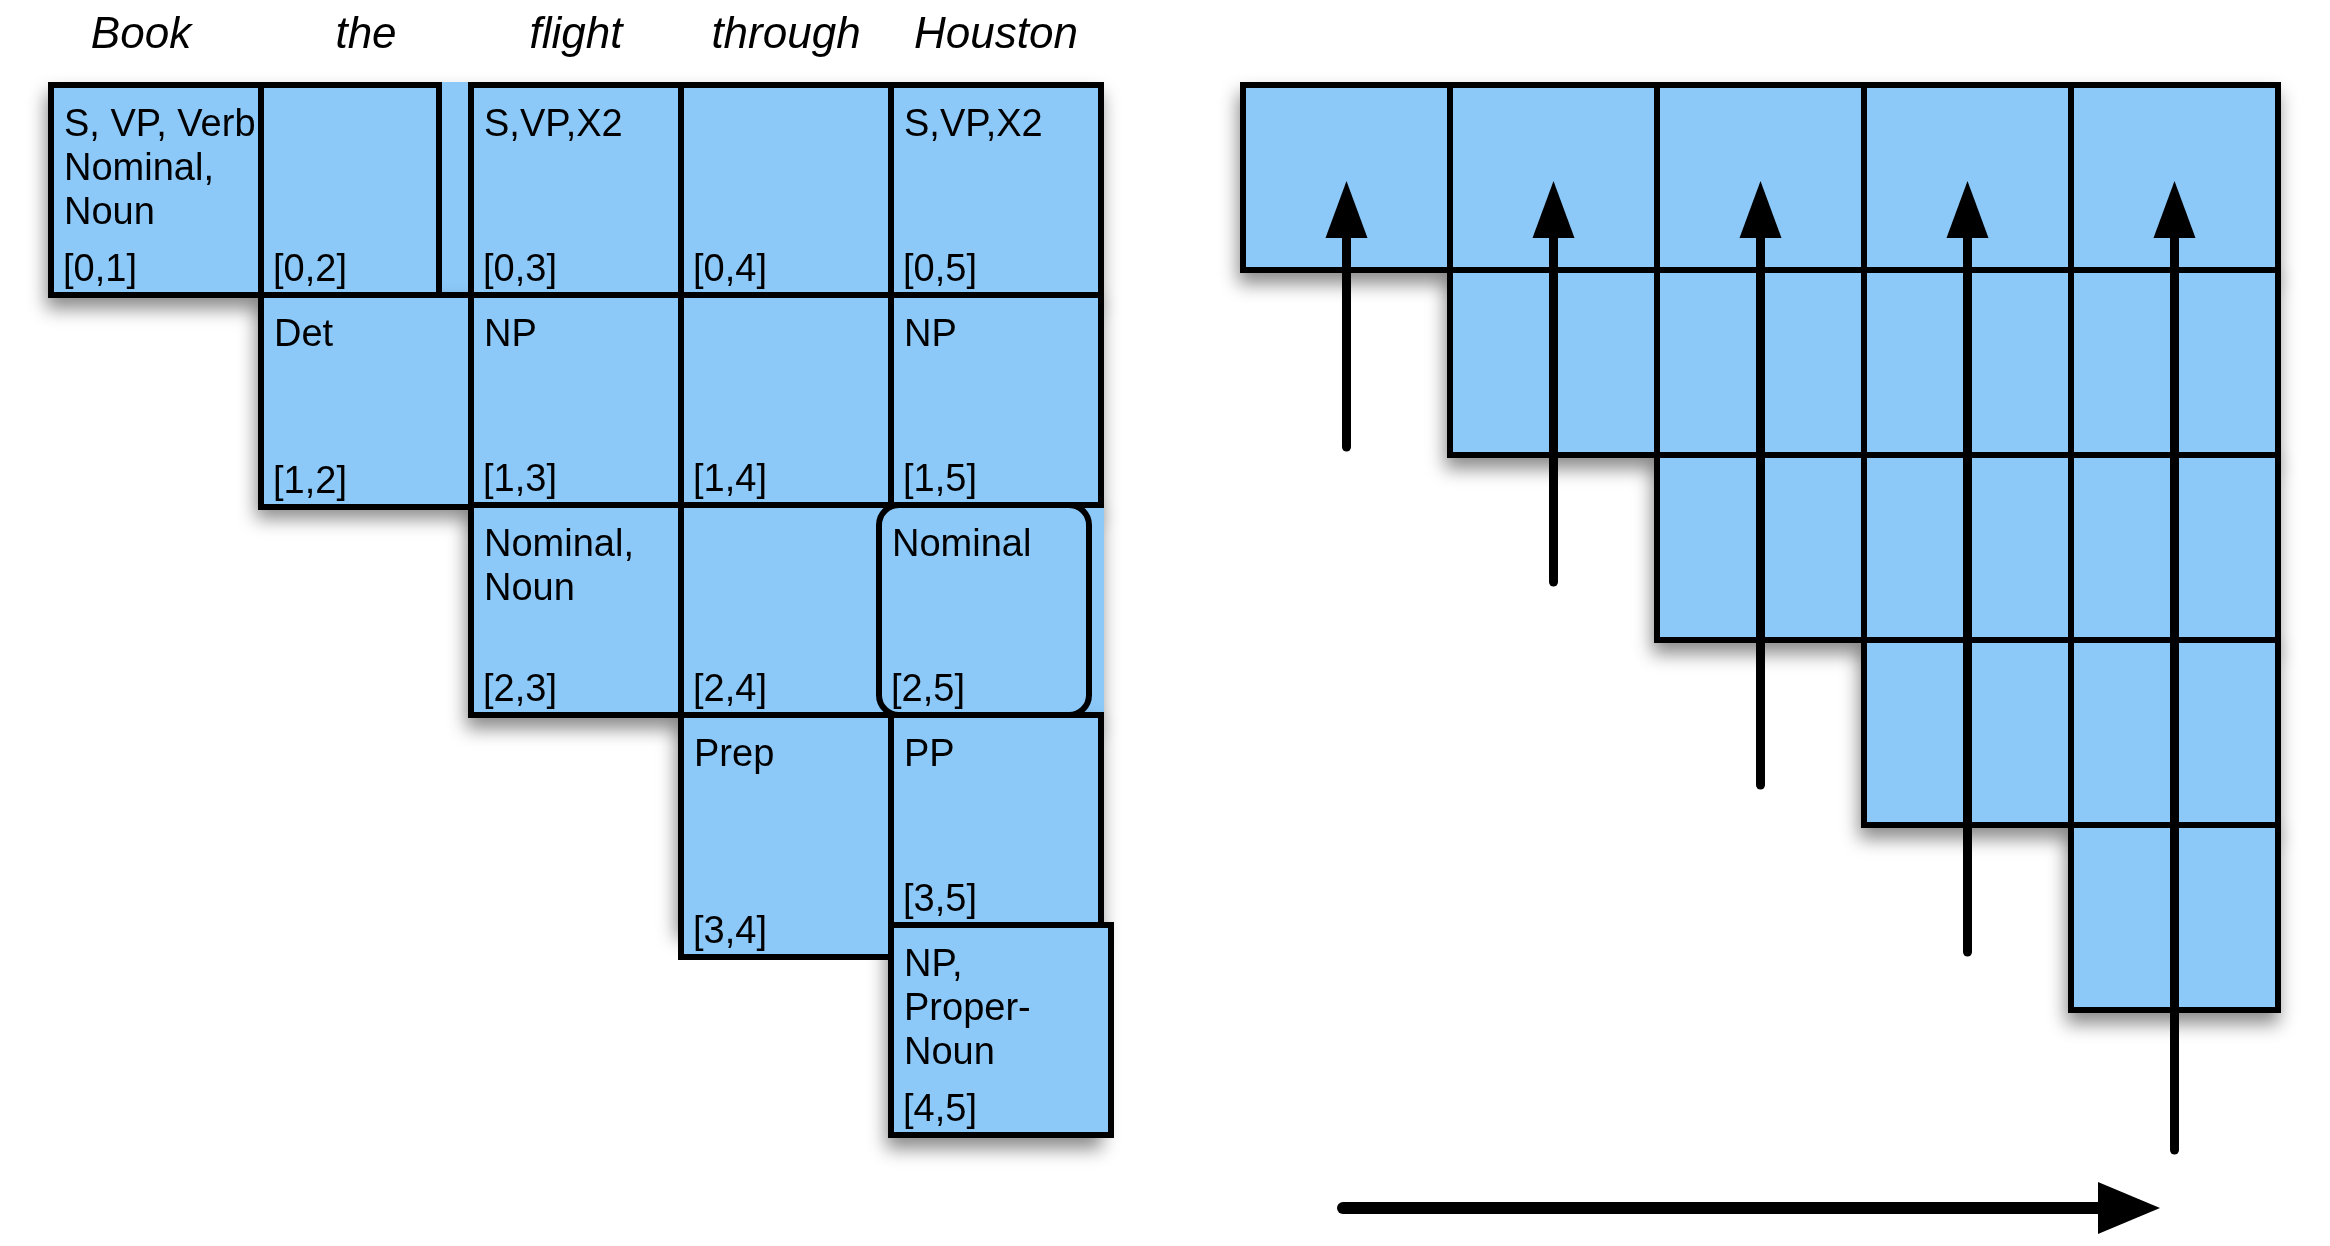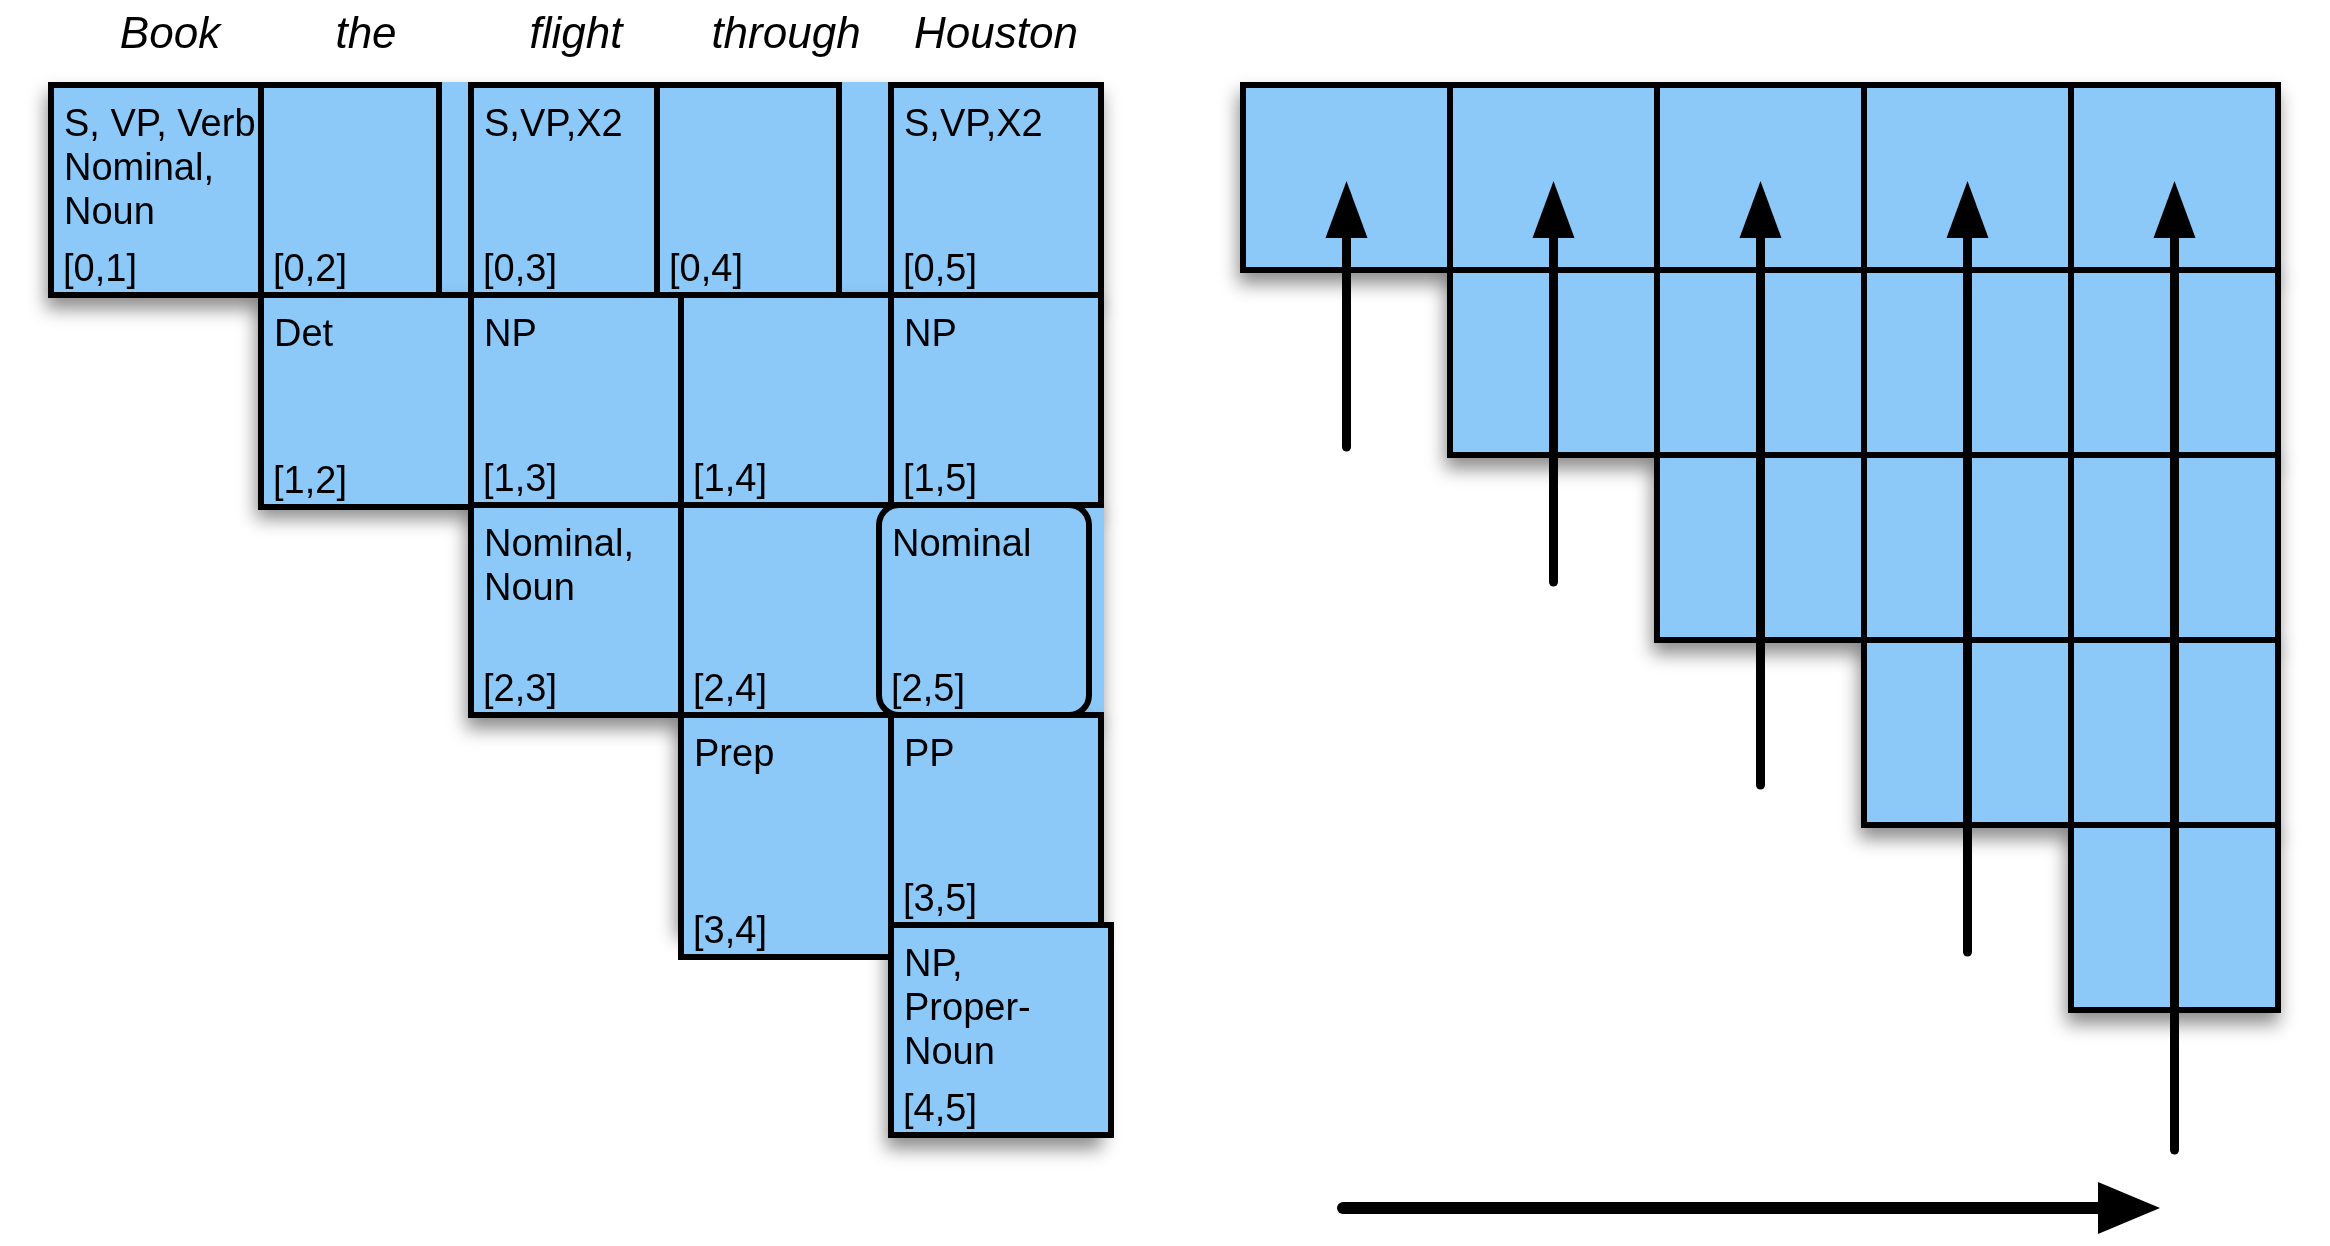--- a/index.html
+++ b/index.html
@@ -67,21 +67,21 @@
     top: 0;
     z-index: 6;
     pointer-events: none;
   }
 </style>
 </head>
 <body>
 
 <div id="figure-root">
   <div id="words-row">
-      <div class="word" style="left: 65px;">Book</div>
+      <div class="word" style="left: 36px;">Book</div>
       <div class="word" style="left: 261px;">the</div>
       <div class="word" style="left: 471px;">flight</div>
       <div class="word" style="left: 681px;">through</div>
       <div class="word" style="left: 891px;">Houston</div>
     </div>
   <div id="left-chart">
       <div class="row-sil" style="left: 48px; top: 82px; width: 1056px; height: 216px;"></div>
       <div class="row-sil" style="left: 258px; top: 292px; width: 846px; height: 216px;"></div>
       <div class="row-sil" style="left: 468px; top: 502px; width: 636px; height: 216px;"></div>
       <div class="row-sil" style="left: 678px; top: 712px; width: 426px; height: 216px;"></div>
@@ -96,21 +96,21 @@
       </div>
       <div class="cell" style="left: 258px; top: 82px; width: 184px; height: 216px;">
         <div class="cell-tag">[0,2]</div>
       </div>
       <div class="cell" style="left: 468px; top: 82px; width: 216px; height: 216px;">
         <div class="cell-lines">
           <div class="cell-line">S,VP,X2</div>
         </div>
         <div class="cell-tag">[0,3]</div>
       </div>
-      <div class="cell" style="left: 654px; top: 82px; width: 188px; height: 216px;">
+      <div class="cell" style="left: 678px; top: 82px; width: 216px; height: 216px;">
         <div class="cell-tag">[0,4]</div>
       </div>
       <div class="cell" style="left: 888px; top: 82px; width: 216px; height: 216px;">
         <div class="cell-lines">
           <div class="cell-line">S,VP,X2</div>
         </div>
         <div class="cell-tag">[0,5]</div>
       </div>
       <div class="cell" style="left: 258px; top: 292px; width: 216px; height: 218px;">
         <div class="cell-lines">

